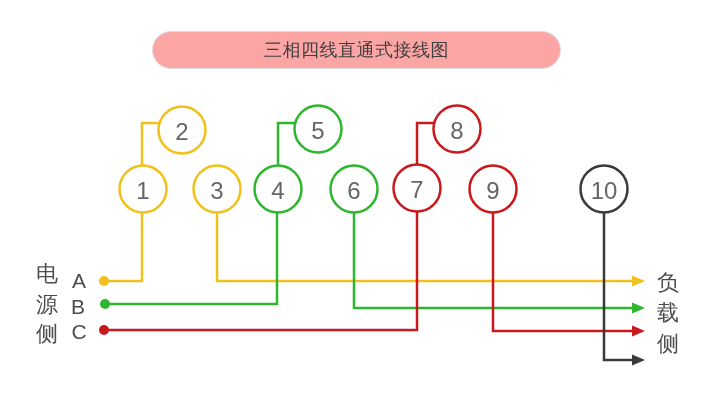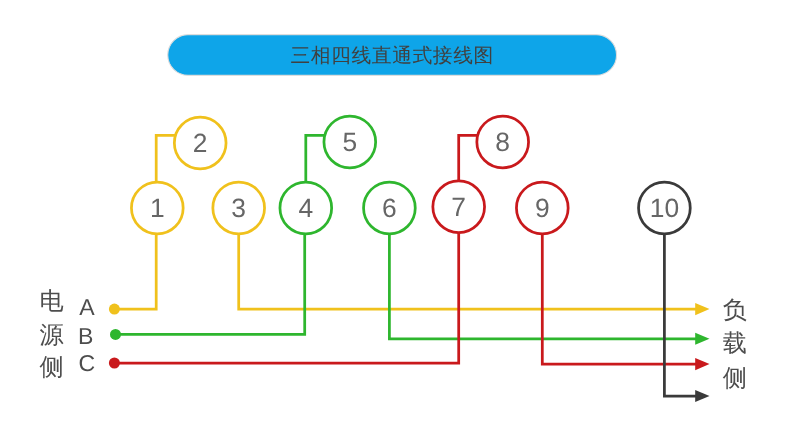--- a/index.html
+++ b/index.html
@@ -27,21 +27,21 @@
     width: 409px;
     height: 38px;
     border: 1px solid var(--title-border, #dddddd);
     border-radius: 20px;
     display: flex;
     align-items: center;
     justify-content: center;
     font-size: 18px;
     color: var(--title-text, #404040);
     letter-spacing: 0.5px;
-    background: #0ea5e9;
+    background: #fca5a5;
     box-sizing: border-box;
   }
   .cjk-label {
     font-family: "Liberation Sans", sans-serif;
     font-size: 22px;
     fill: var(--label-text, #4d4d4d);
     text-anchor: middle;
     dominant-baseline: central;
   }
   .phase-label {

